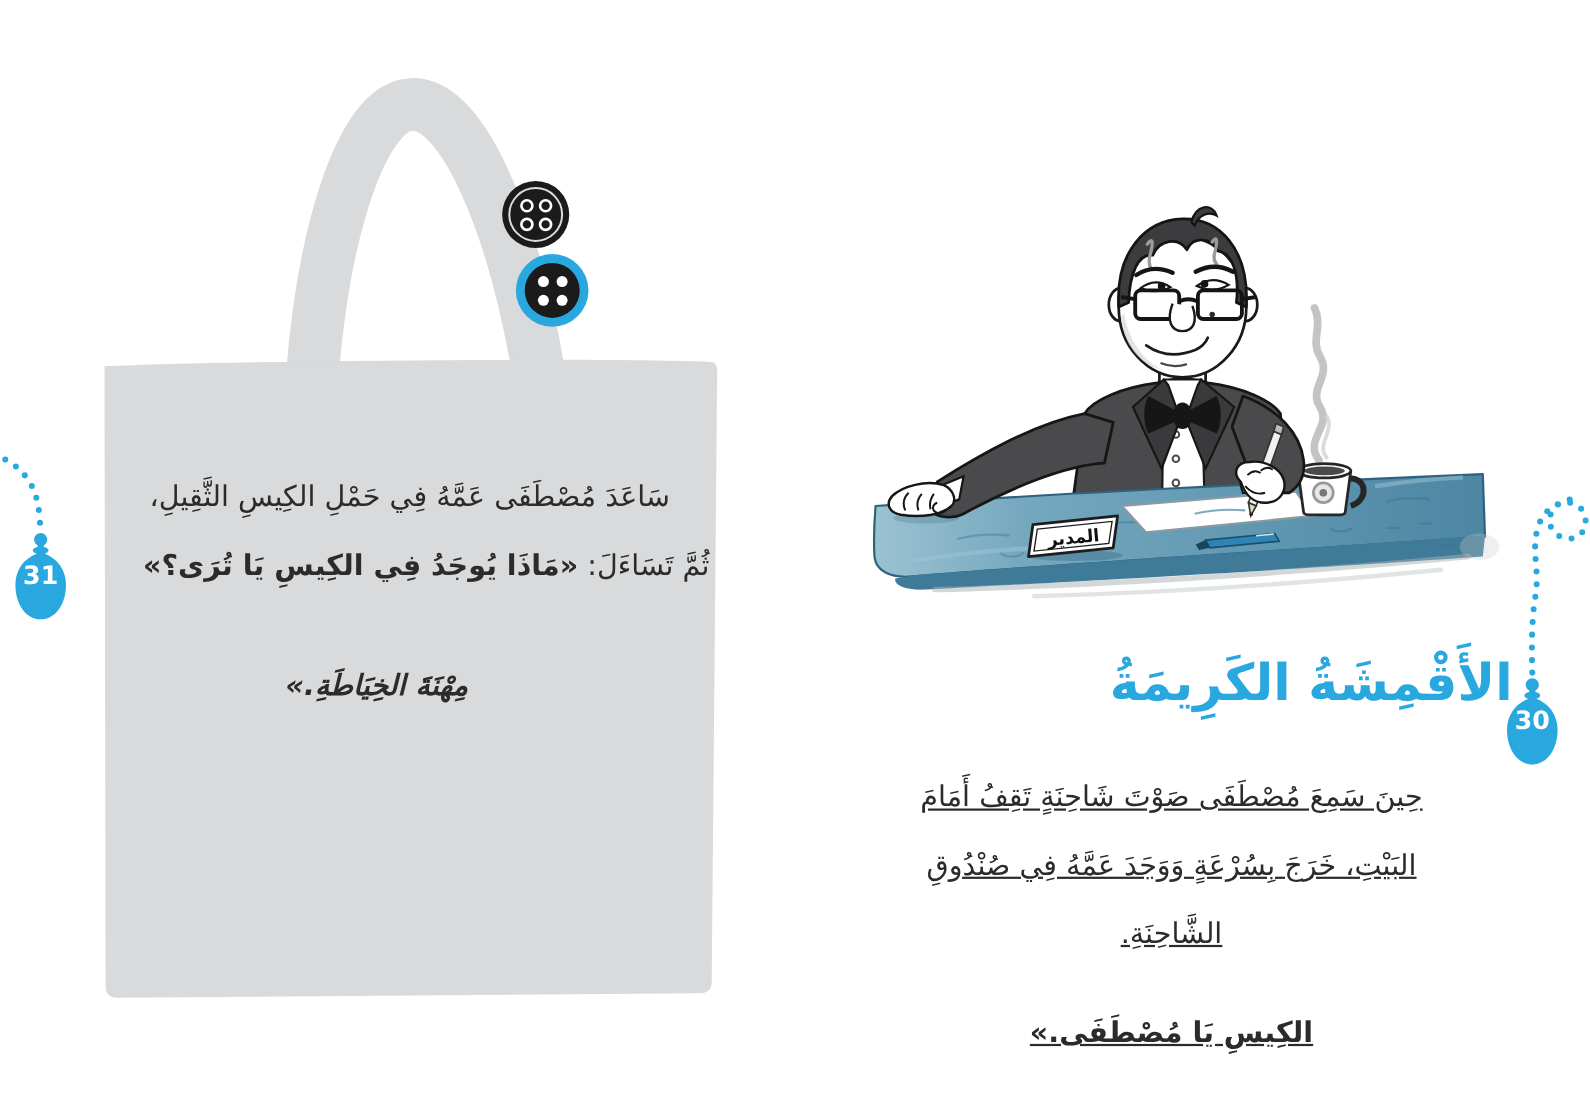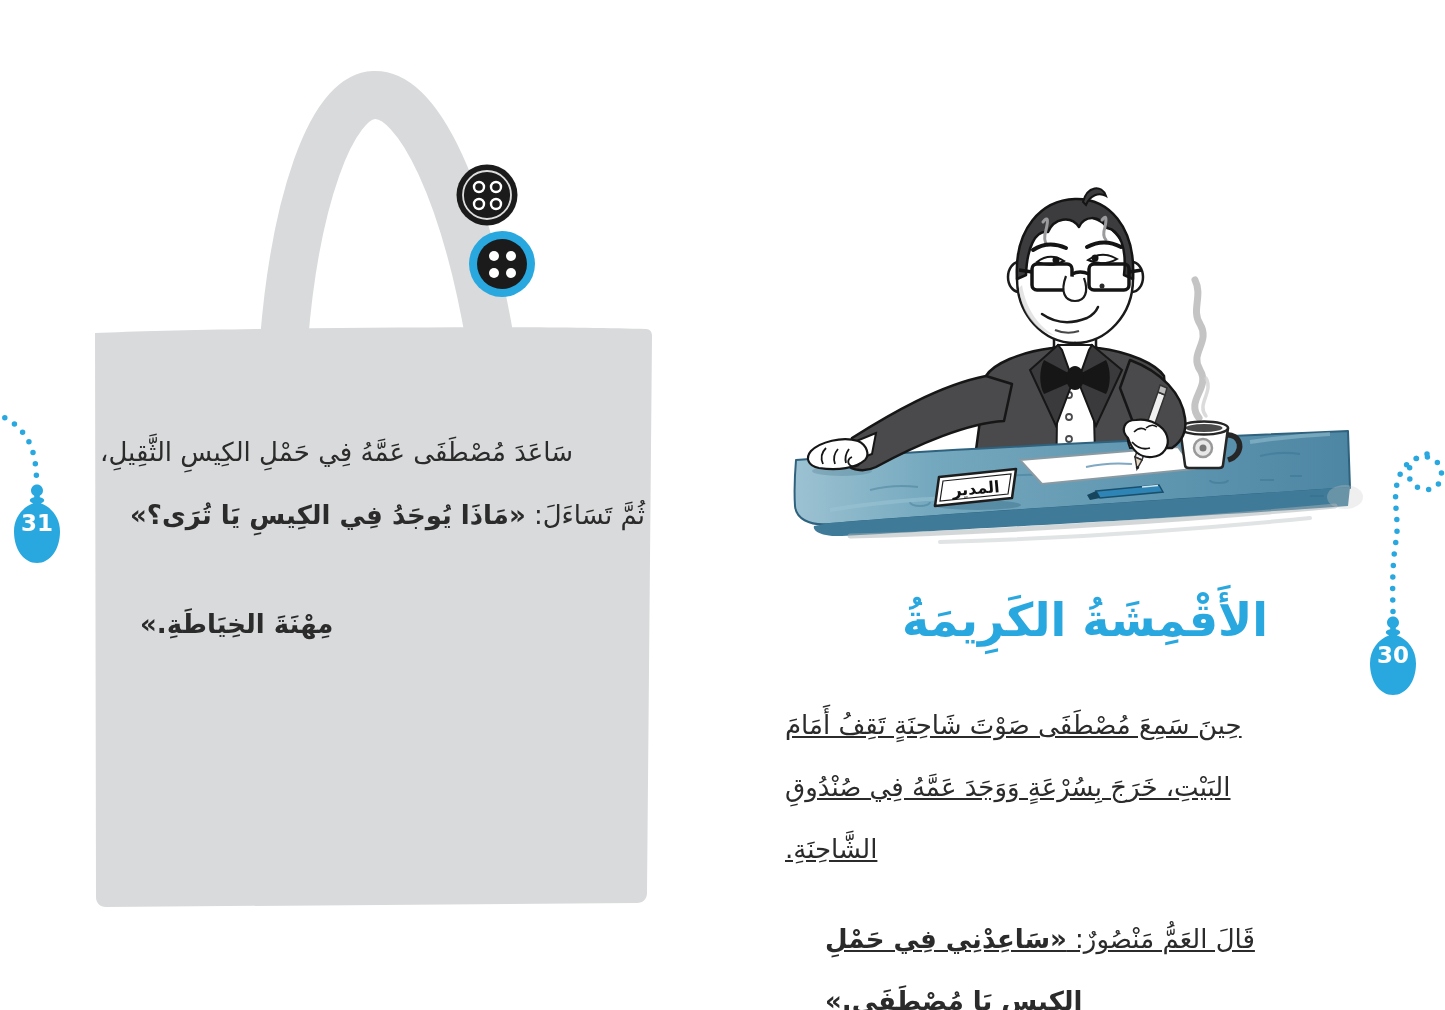--- a/index.html
+++ b/index.html
@@ -4,33 +4,33 @@
 <style>
   html,body{margin:0;padding:0;}
   body{
     width:1445px;height:1010px;position:relative;overflow:hidden;
     background:#ffffff;
     font-family:"DejaVu Sans","Liberation Sans",sans-serif;
   }
   .abs{position:absolute;}
   svg{display:block;}
   .story{color:#2b2b2b;direction:rtl;}
-  .story .line{white-space:nowrap;text-align:left;}
+  .story .line{white-space:nowrap;text-align:center;}
   
   .left-text{top:421px;right:800px;width:545px;font-size:26px;}
   .left-text .line{line-height:63px;}
   .left-text .para2{margin-top:46px;}
-  .left-text .line.centered-last{padding-right:100px;}
+  .left-text .line.centered-last{padding-right:100px;font-style:italic;}
   
   .right-text{top:694px;right:100px;width:560px;font-size:26px;}
   .right-text .line{line-height:62px;text-decoration:underline;}
   .right-text .para2{margin-top:28px;}
   .right-text .line.centered-last{padding-right:40px;}
   .page-title{
-    top:566px;left:795px;width:580px;text-align:center;direction:rtl;
+    top:566px;left:795px;width:580px;text-align:right;direction:rtl;
     color:#29a8e0;font-weight:bold;font-size:46px;line-height:108px;
     white-space:nowrap;
   }
   b{font-weight:bold;margin-left:40px;}
 </style>
 </head>
 <body>
 
 <svg class="abs" style="left:0;top:0" width="760" height="1010" viewBox="0 0 760 1010">
 
@@ -231,23 +231,20 @@
       <span>حِينَ سَمِعَ مُصْطَفَى صَوْتَ شَاحِنَةٍ تَقِفُ أَمَامَ</span>
     </div>
     <div class="line">
       <span>البَيْتِ، خَرَجَ بِسُرْعَةٍ وَوَجَدَ عَمَّهُ فِي صُنْدُوقِ</span>
     </div>
     <div class="line">
       <span>الشَّاحِنَةِ.</span>
     </div>
   </div>
   <div class="para2">
-    <div class="line">
-      <span>قَالَ العَمُّ مَنْصُورٌ: </span><b>«سَاعِدْنِي فِي حَمْلِ</b>
-    </div>
     <div class="line centered-last">
       <b>الكِيسِ يَا مُصْطَفَى.»</b>
     </div>
   </div>
 </div>
 
 <svg class="abs" style="left:0;top:0;pointer-events:none" width="1445" height="1010" viewBox="0 0 1445 1010">
 
   <ellipse cx="1345" cy="497" rx="18" ry="12" fill="#c9c9c9" opacity="0.3"></ellipse>
 

